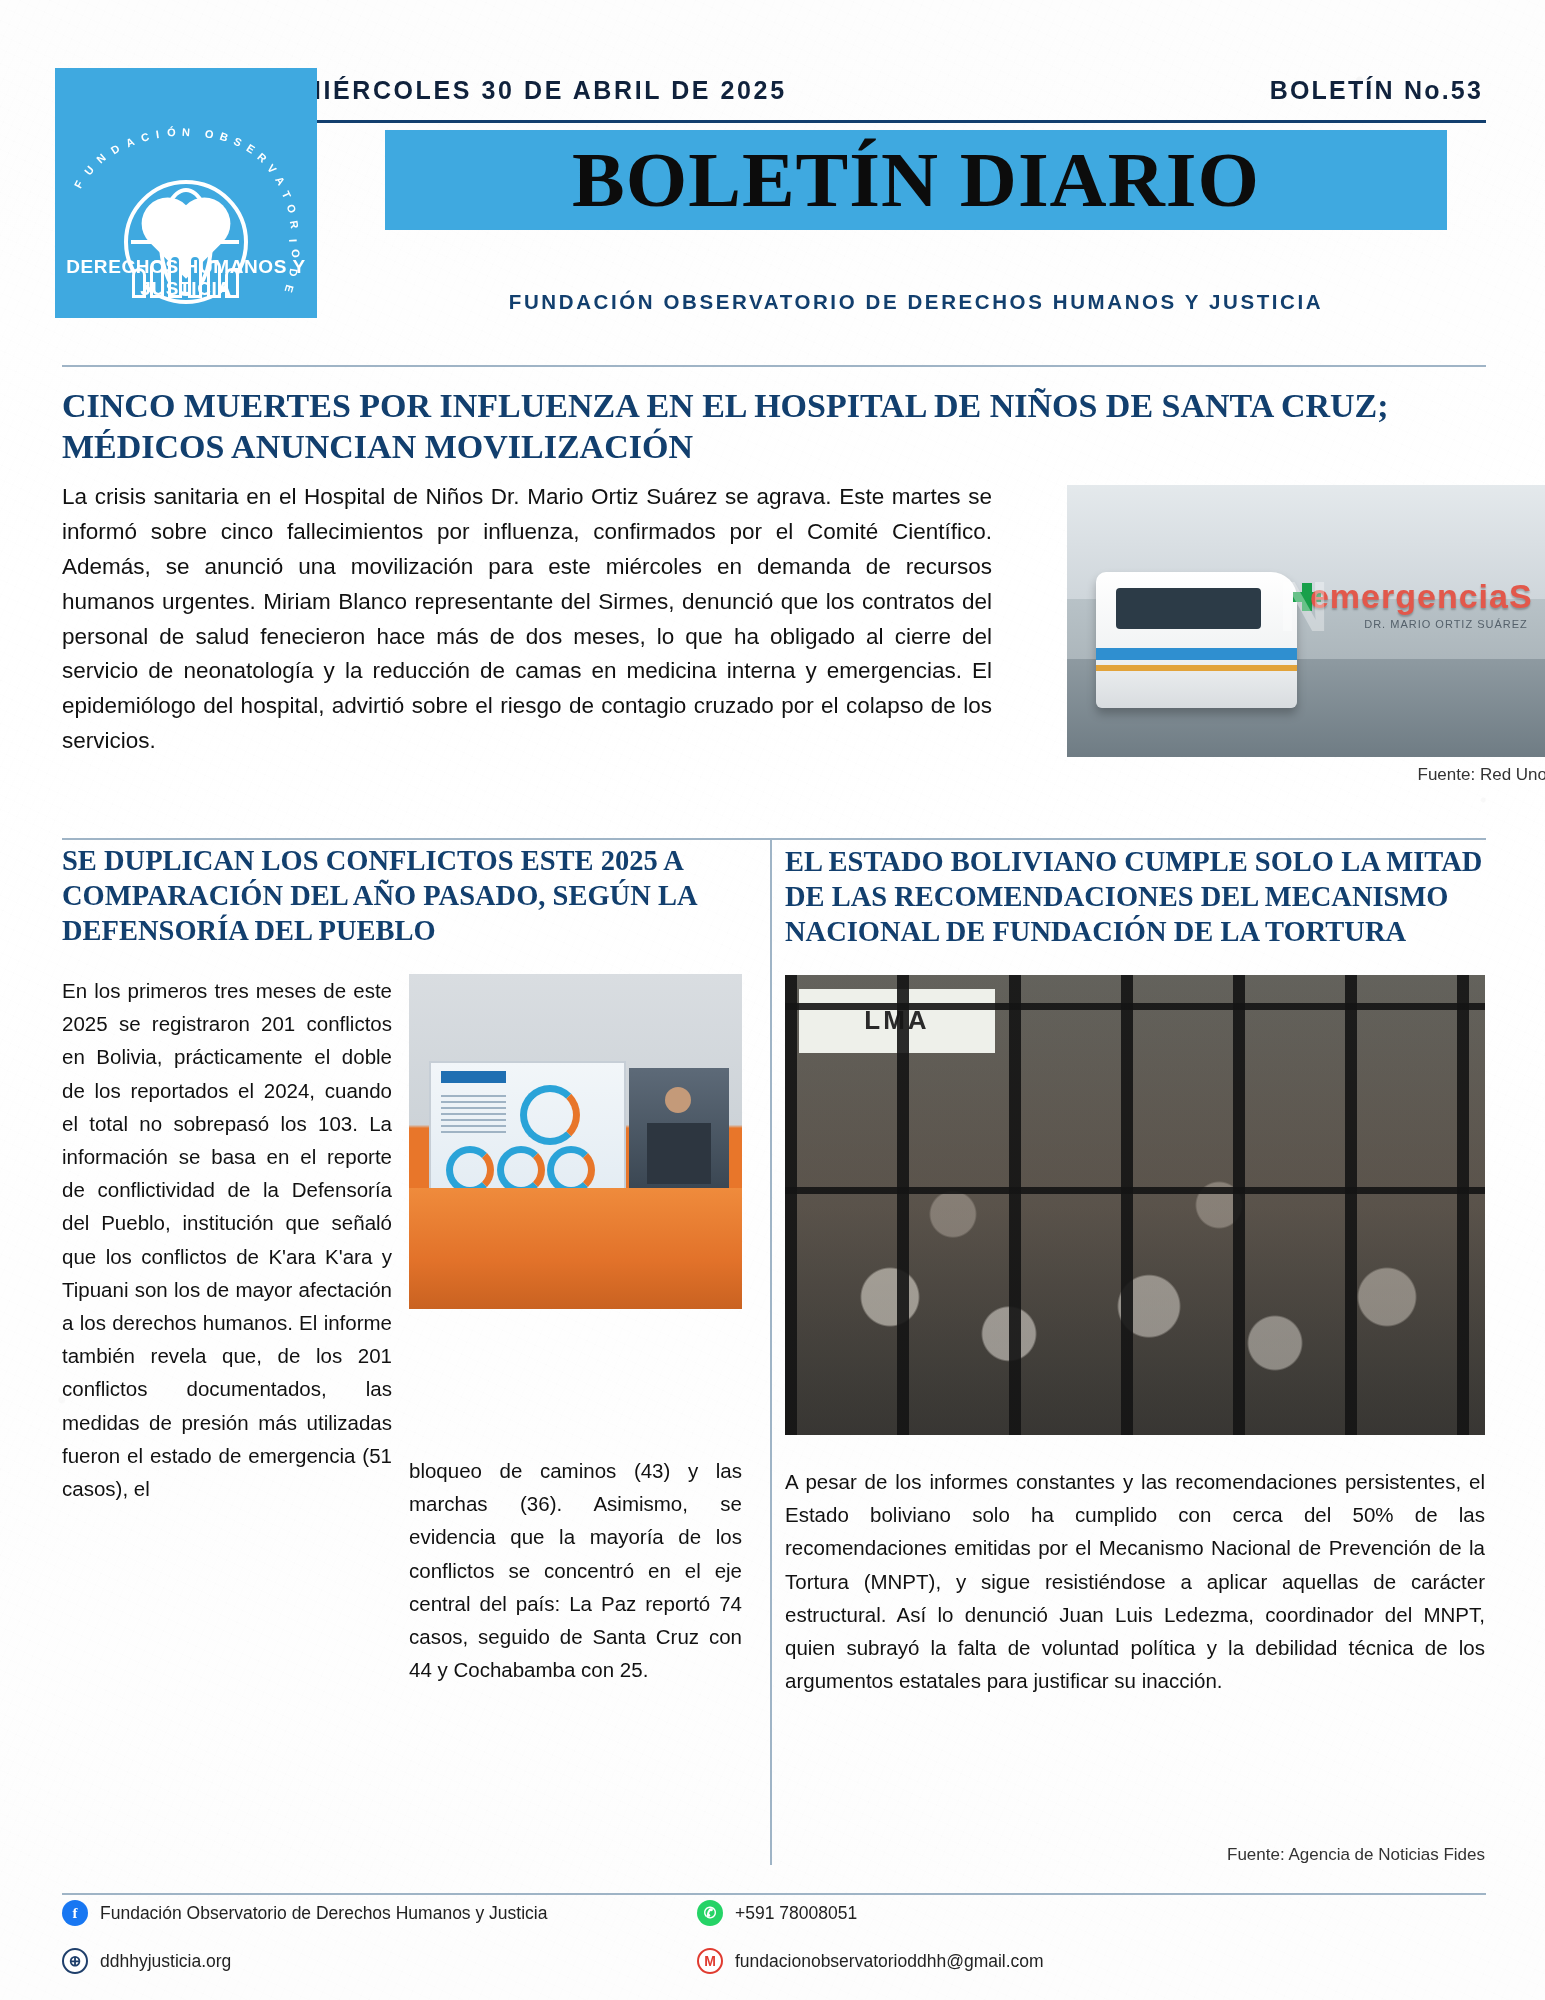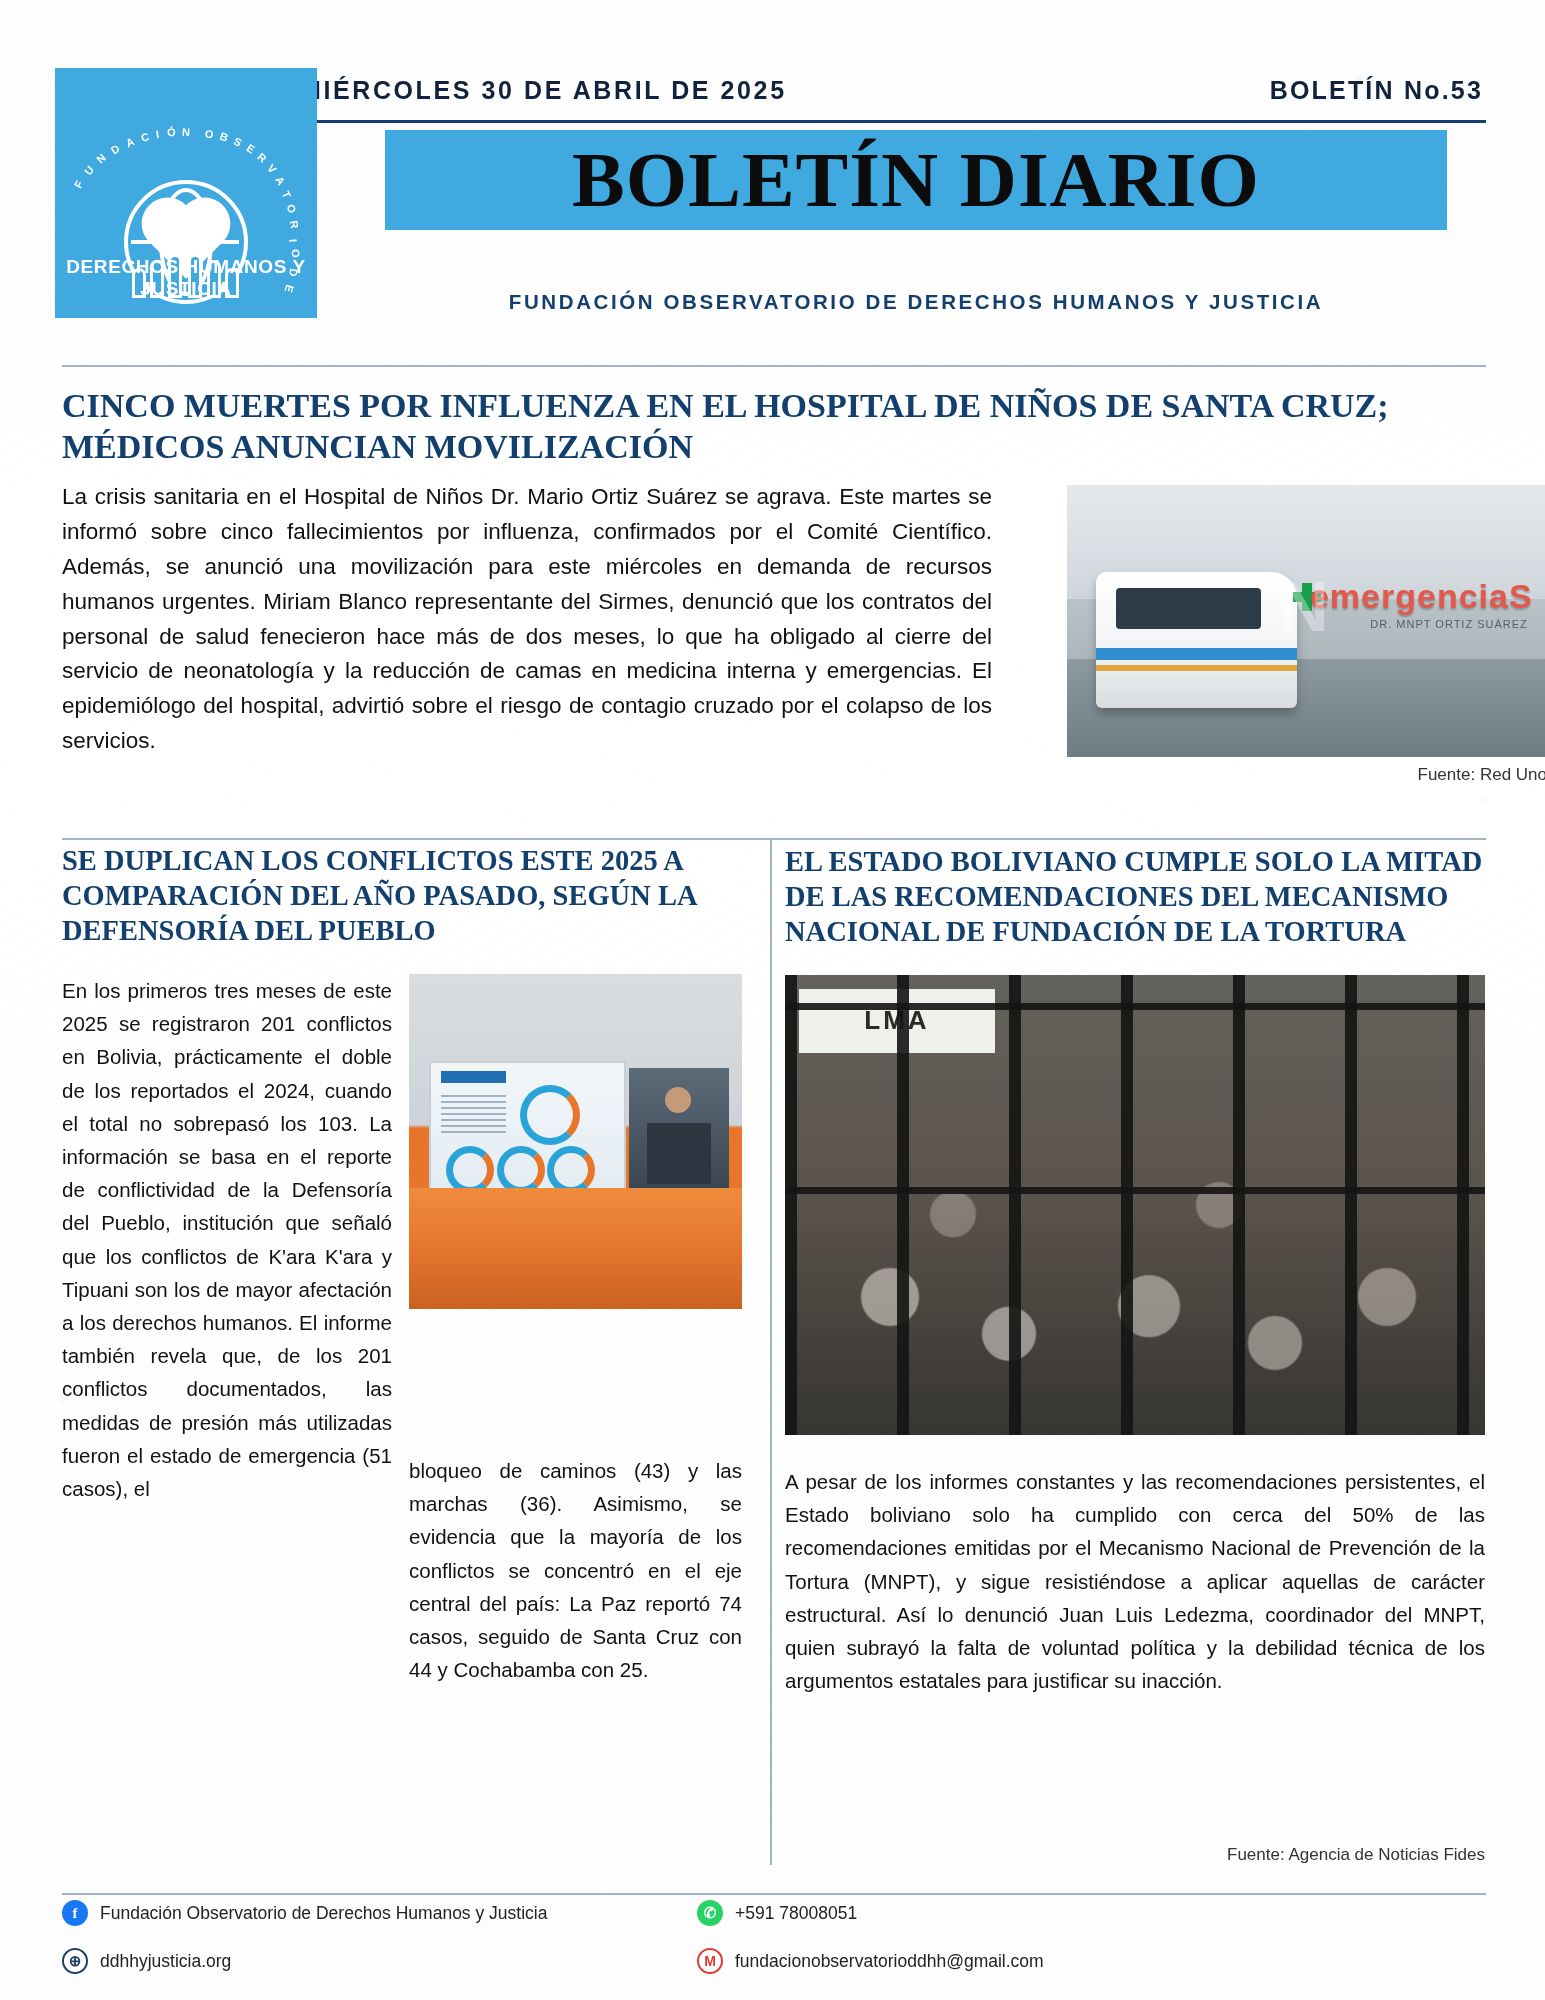--- a/index.html
+++ b/index.html
@@ -561,21 +561,21 @@
       <div class="photo hosp" style="width:480px; height:272px;">
         <div class="wall"></div>
         <div class="floor"></div>
         <div class="amb">
           <div class="win"></div>
           <div class="stripe"></div>
           <div class="stripe2"></div>
         </div>
         <div class="cross"></div>
         <div class="sign">emergenciaS</div>
-        <div class="subsign">DR. MNPT ORTIZ SUÁREZ</div>
+        <div class="subsign">DR. MARIO ORTIZ SUÁREZ</div>
         <div class="wm">N</div>
       </div>
       <div class="caption" style="margin-top:8px;">Fuente: Red Uno</div>
     </div>
   </div>
 
   <div class="rule" style="left:62px; top:838px; width:1424px;"></div>
   <div class="col-div"></div>
 
   <div class="left-col">

